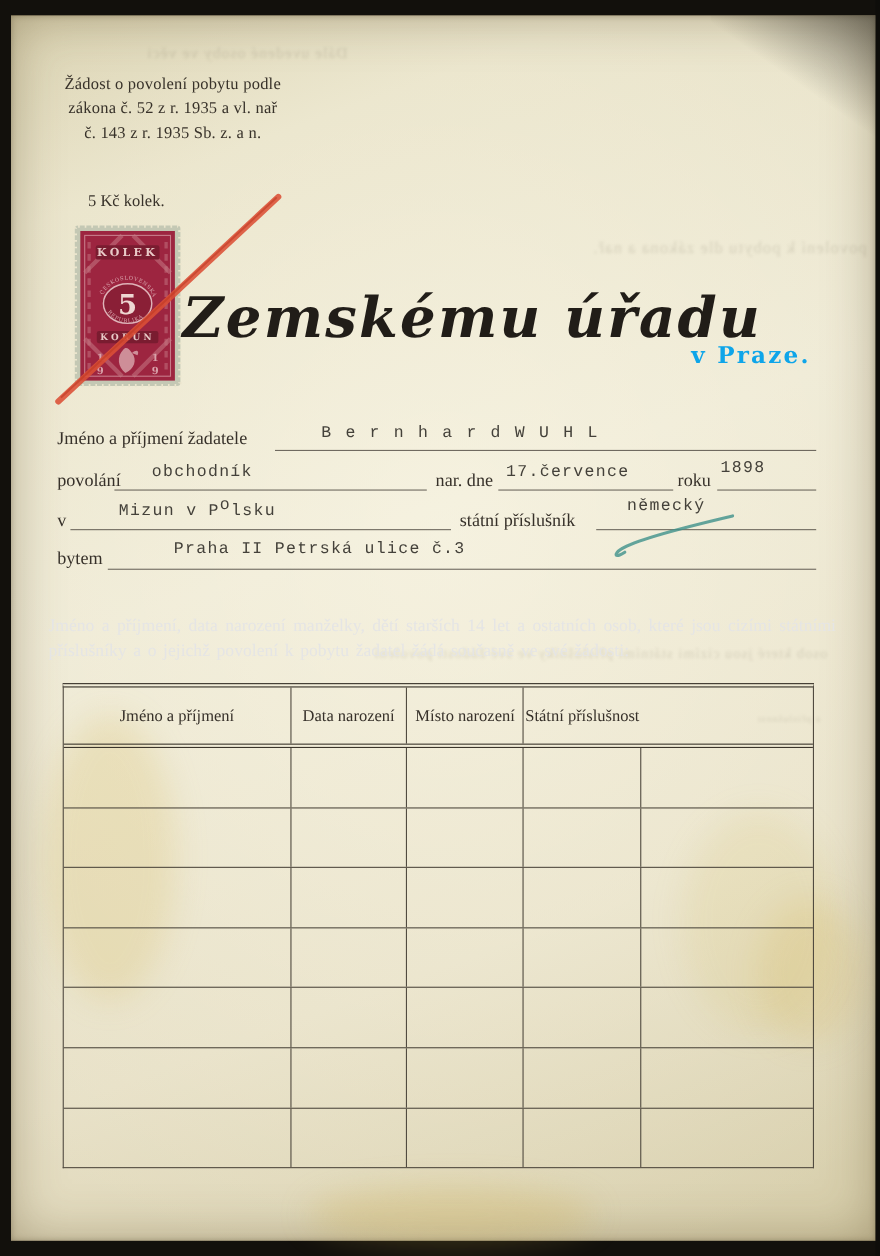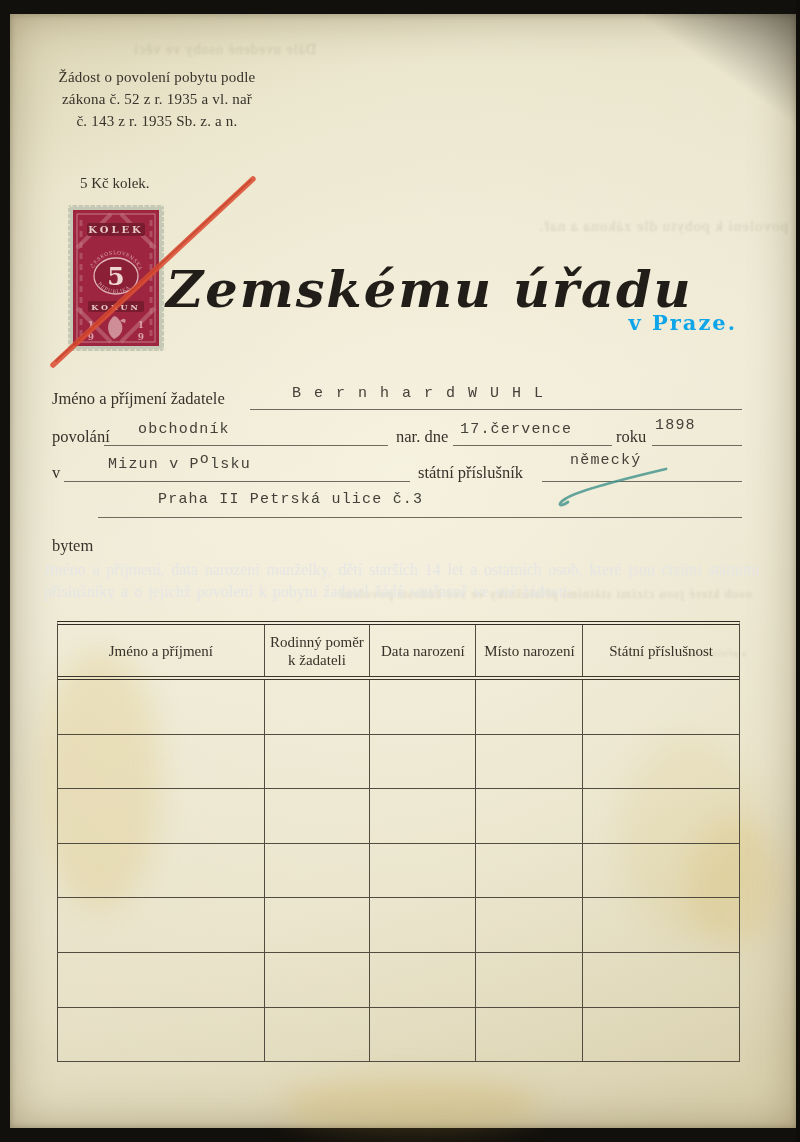--- a/index.html
+++ b/index.html
@@ -156,37 +156,33 @@
   <span class="typed" style="left:108px;top:456px;"><span>Mizun v P</span><span class="raised">o</span><span>lsku</span></span>
 
   <span class="lbl" style="left:418px;top:463px;">státní příslušník</span>
   <div class="rule" style="left:542px;top:481px;width:200px;"></div>
   <span class="typed" style="left:570px;top:452px;">německý</span>
 
   <svg style="position:absolute;left:552px;top:458px;" width="130" height="52" viewBox="0 0 130 52">
     <path d="M16,44 C7,50 5,46 13,41 C22,35 50,26 114,11" fill="none" stroke="#3e918b" stroke-width="2.8" stroke-linecap="round" opacity=".8"></path>
   </svg>
 
-  <span class="lbl" style="left:52px;top:498px;margin-top:38px;">bytem</span>
+  <span class="lbl" style="left:52px;top:498px;">bytem</span>
   <div class="rule" style="left:98px;top:517px;width:644px;"></div>
   <span class="typed" style="left:158px;top:491px;">Praha II Petrská ulice č.3</span>
 
   <div class="intro">Jméno a příjmení, data narození manželky, dětí starších 14 let a ostatních osob, které jsou cizími státními příslušníky a o jejichž povolení k pobytu žadatel žádá současně ve své žádosti:</div>
 
   <div class="apptable">
     <div class="thead">
       <div class="th">
         <span>Jméno a příjmení</span>
         <span></span>
       </div>
       <div class="th">
-        <span>Rodinný poměr</span>
-        <span>k žadateli</span>
-      </div>
-      <div class="th">
         <span>Data narození</span>
         <span></span>
       </div>
       <div class="th">
         <span>Místo narození</span>
         <span></span>
       </div>
       <div class="th">
         <span>Státní příslušnost</span>
         <span></span>

